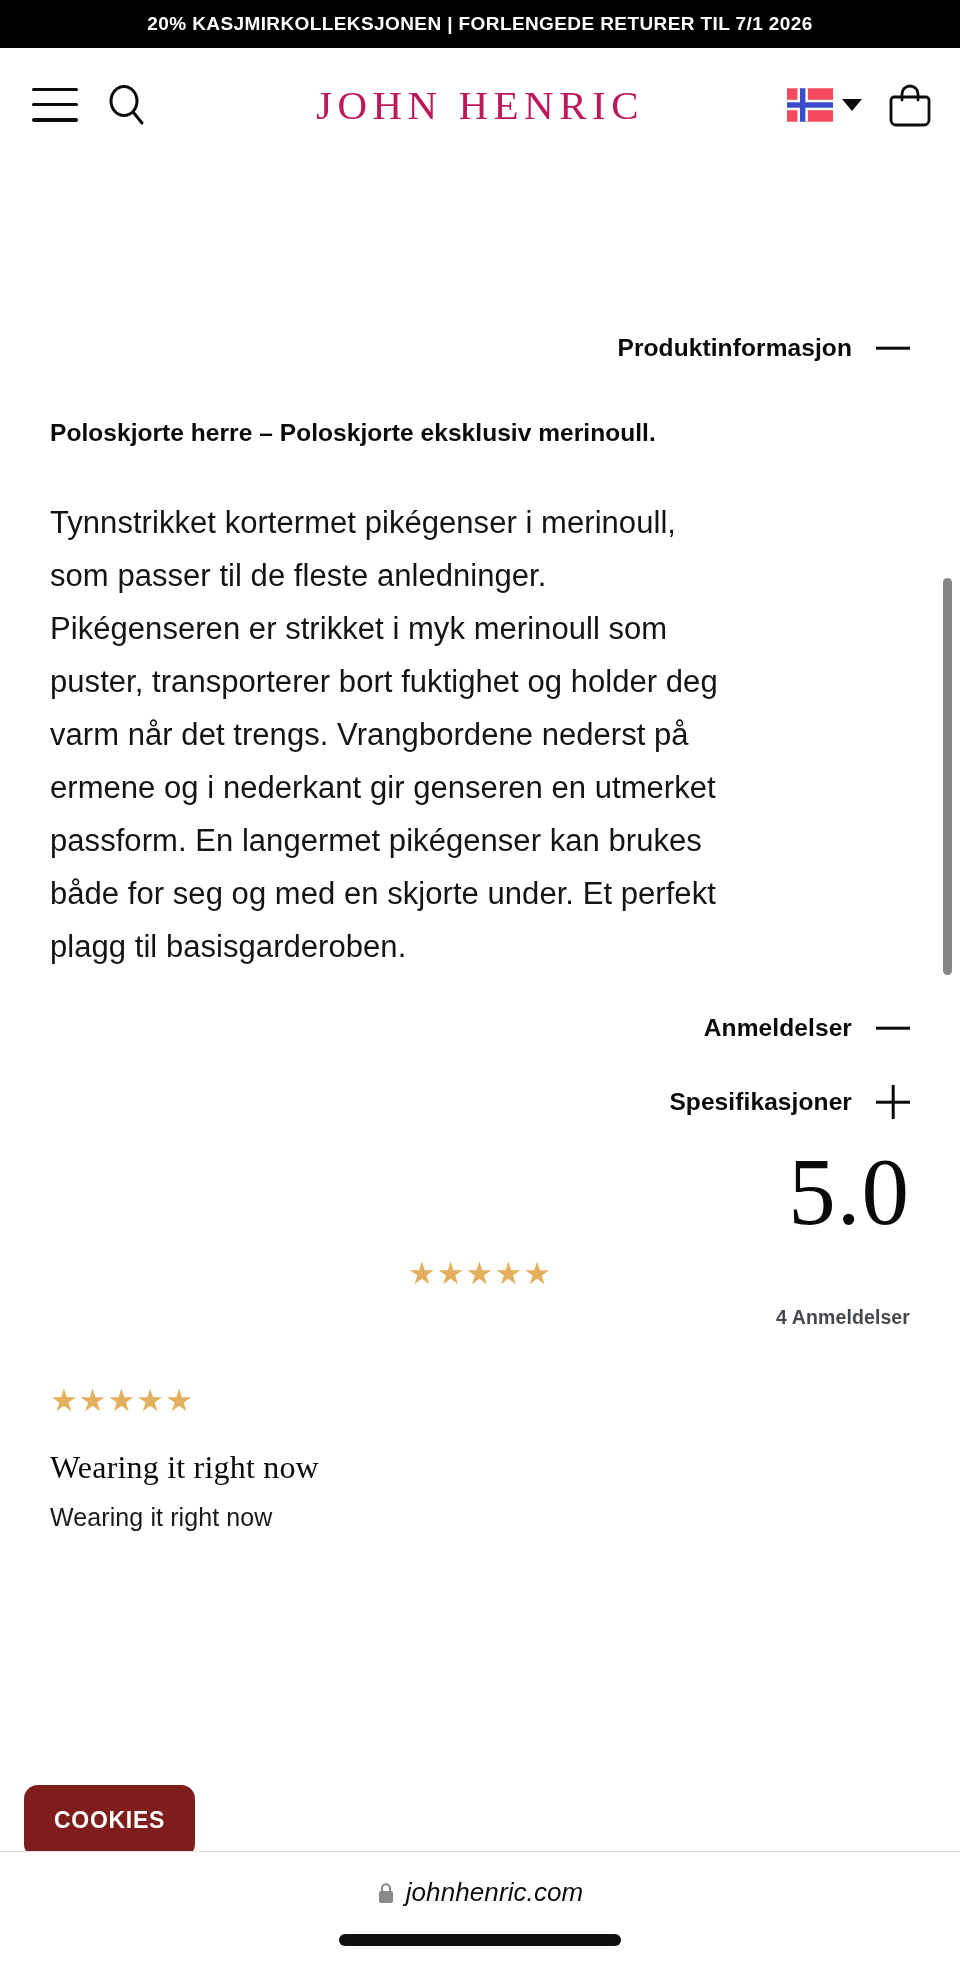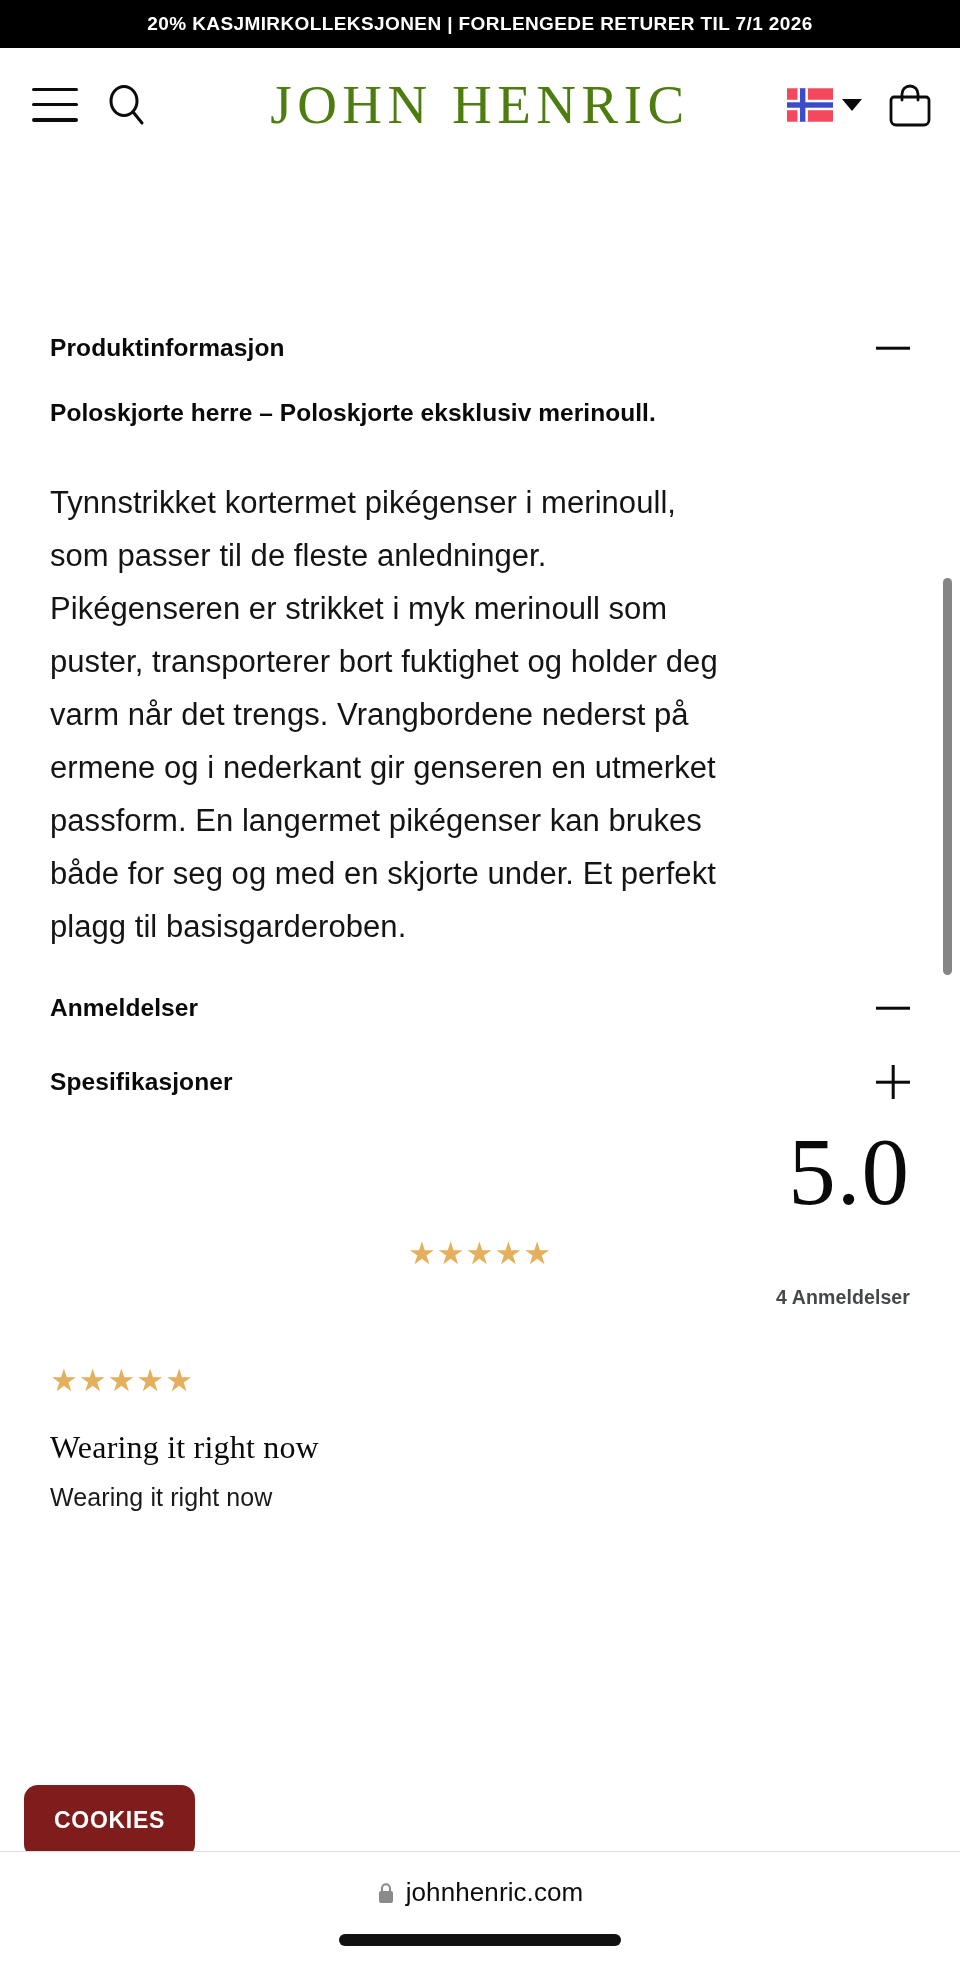--- a/index.html
+++ b/index.html
@@ -68,23 +68,23 @@
 
   
   .search-icon { width: 44px; height: 44px; }
 
   
   .logo {
     position: absolute;
     left: 50%;
     transform: translateX(-50%);
     font-family: "Liberation Serif", serif;
-    font-size: 55px;
+    font-size: 41px;
     letter-spacing: 5.5px;
-    color: #4d7c0f;
+    color: #be185d;
     white-space: nowrap;
     font-weight: 400;
   }
 
   .header-right {
     margin-left: auto;
     display: flex;
     align-items: center;
     gap: 26px;
   }
@@ -106,21 +106,21 @@
     position: relative;
     background: #ffffff;
     padding: 0 50px;
   }
 
   .spacer-top { height: 170px; }
 
   .accordion-head {
     display: flex;
     align-items: center;
-    justify-content: space-between;
+    justify-content: flex-end;
     cursor: pointer;
     user-select: none;
     gap: 24px;
   }
   .accordion-title {
     font-size: 24.5px;
     font-weight: 700;
     color: #0a0a0a;
     letter-spacing: 0.1px;
   }
@@ -141,21 +141,21 @@
   .acc-sign.plus::after {
     content: "";
     position: absolute;
     top: 0; left: 50%;
     height: 34px; width: 2.6px;
     background: #0a0a0a;
     transform: translateX(-50%);
   }
 
   .prod-subtitle {
-    margin-top: 34px;
+    margin-top: 54px;
     font-size: 24.5px;
     font-weight: 700;
     color: #0a0a0a;
     letter-spacing: 0.05px;
   }
 
   .prod-desc {
     margin-top: 49px;
     font-size: 31px;
     line-height: 1.71;
@@ -253,20 +253,21 @@
     left: 0;
     bottom: 0;
     width: 960px;
     height: 115px;
     background: #ffffff;
     border-top: 1.5px solid #dedede;
     display: flex;
     flex-direction: column;
     align-items: center;
     z-index: 8;
+    font-style: italic;
   }
   .url-row {
     margin-top: 25px;
     display: flex;
     align-items: center;
     gap: 11px;
   }
   .lock-icon { width: 18px; height: 22px; display:block; }
   .url-text {
     font-size: 26px;

